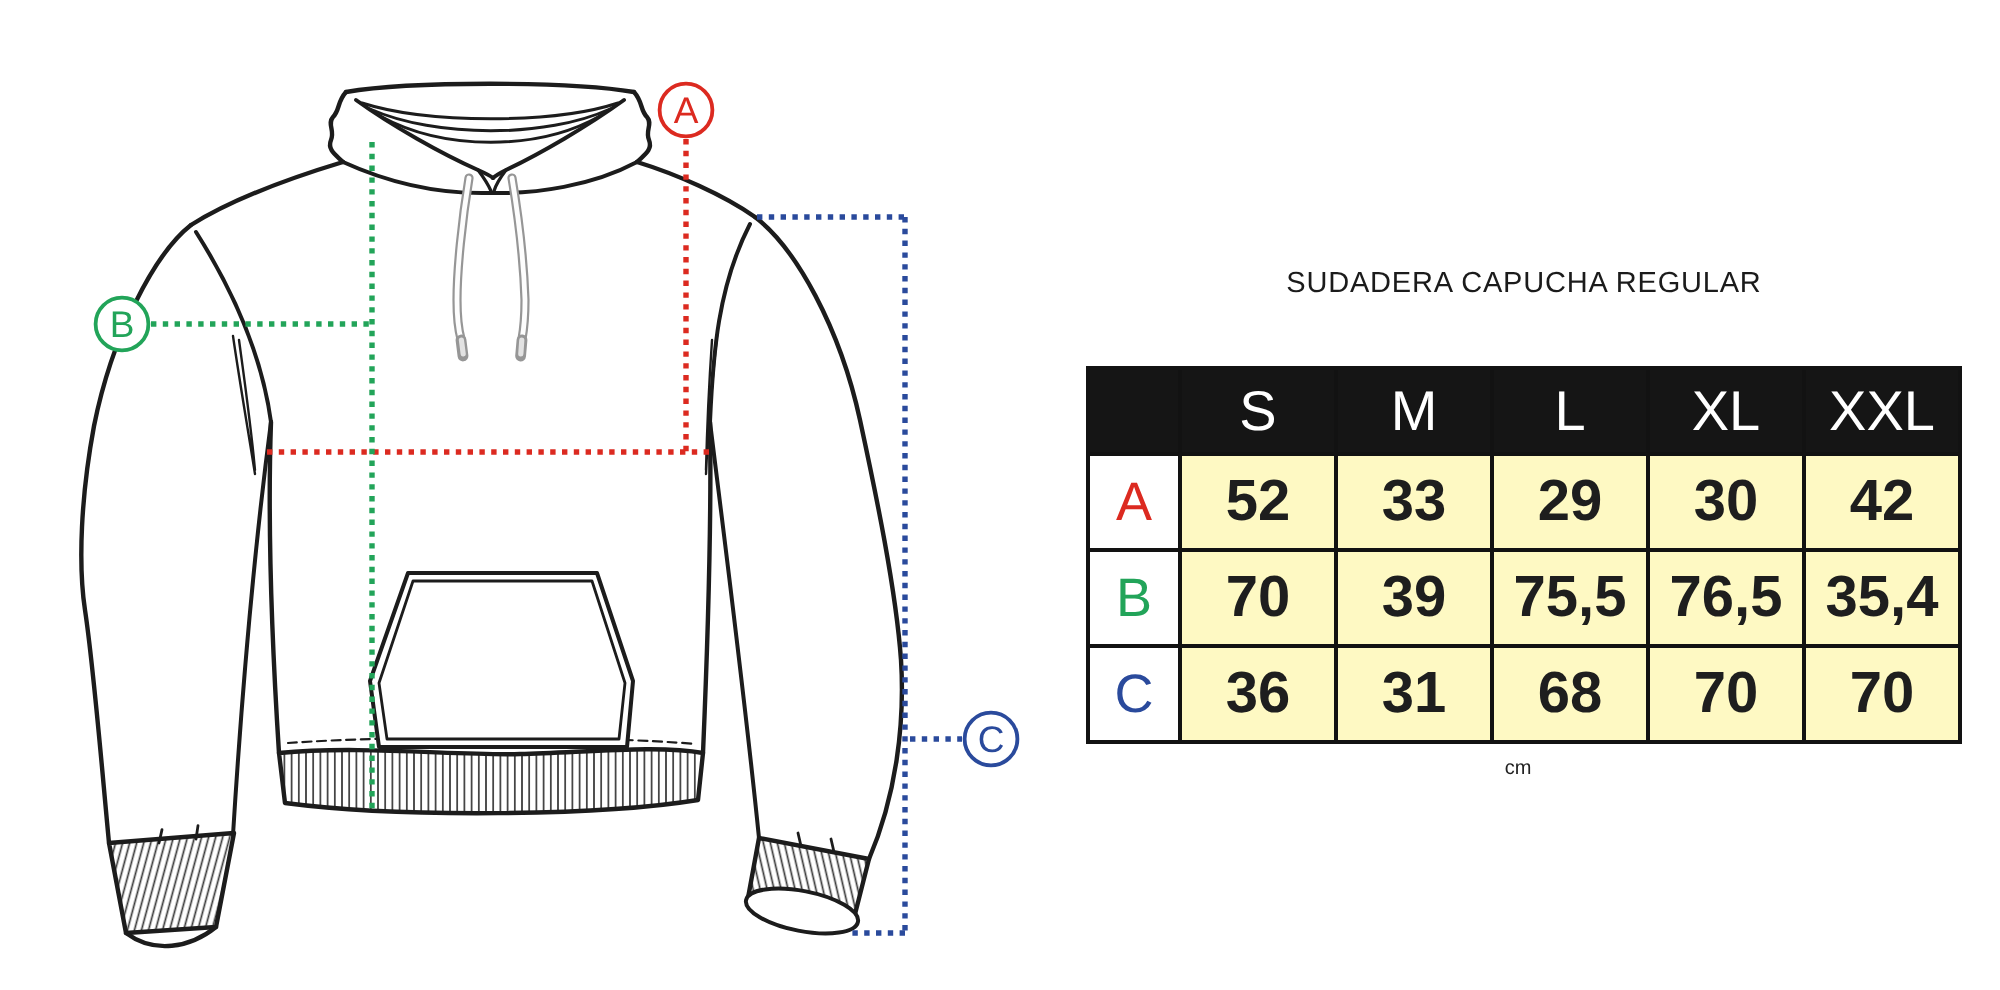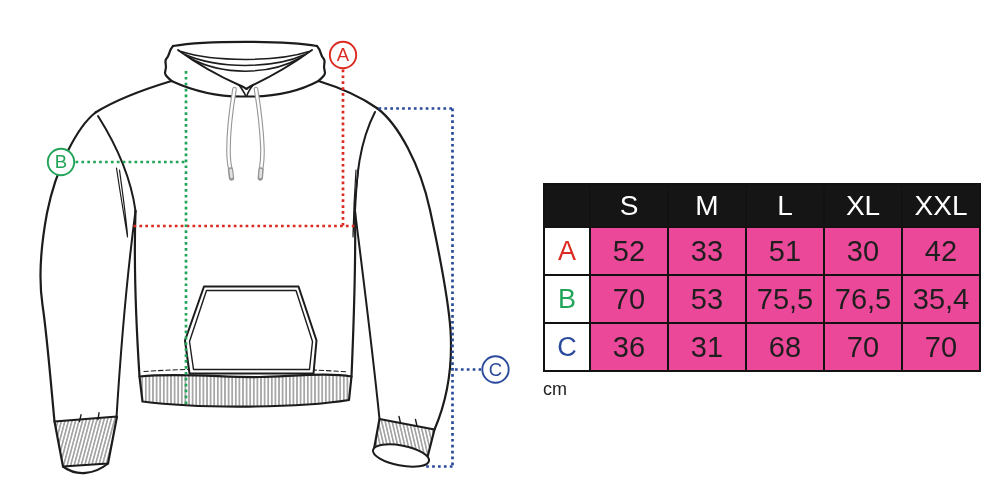--- a/index.html
+++ b/index.html
@@ -20,28 +20,28 @@
     position:absolute;left:543px;top:183px;border-collapse:collapse;table-layout:fixed;
   }
   .size-table th,.size-table td{
     border:2px solid #121212;text-align:center;vertical-align:middle;padding:0;
     font-weight:400;
   }
   .size-table thead th{
     background:#151515;color:#ffffff;font-size:28px;height:41px;
   }
   .size-table tbody td{
-    background:#ec4899;color:#1e1e1e;font-size:29px;height:46px;
+    background:#fef9c3;color:#1e1e1e;font-size:29px;height:46px;font-weight:bold;
   }
   .size-table tbody th.rowlab{
     background:#ffffff;font-size:27px;height:46px;
   }
   .unit{
-    position:absolute;left:543px;top:379px;width:432px;text-align:left;
-    font-size:18px;color:#222222;
+    position:absolute;left:543px;top:379px;width:432px;text-align:center;
+    font-size:10px;color:#222222;
   }
 </style>
 </head>
 <body>
 
 <div class="stage">
 
   <svg class="drawing" width="540" height="495" viewBox="0 0 540 495">
     <defs>
       <pattern id="ribV" width="3.6" height="12" patternUnits="userSpaceOnUse">
@@ -125,20 +125,21 @@
     <g stroke="currentColor" fill="none" style="color: rgb(42, 74, 156);">
       <path stroke-width="2.7" stroke-dasharray="2.7 3.2" d="M378.5,108.5 L452.5,108.5"></path>
       <path stroke-width="2.7" stroke-dasharray="2.7 3.2" d="M452.5,108.5 L452.5,466.5"></path>
       <path stroke-width="2.7" stroke-dasharray="2.7 3.2" d="M452.5,466.5 L424.5,466.5"></path>
       <path stroke-width="2.7" stroke-dasharray="2.7 3.2" d="M455,369.5 L481,369.5"></path>
       <circle cx="495.5" cy="369.5" r="13.2" stroke-width="1.9" fill="#ffffff"></circle>
       <text class="circle-letter" x="495.5" y="375.9" fill="currentColor" stroke="none">C</text>
     </g>
   </svg>
 
+  <div class="chart-title">SUDADERA CAPUCHA REGULAR</div>
 
   <table class="size-table">
     <colgroup>
       <col style="width:46px">
       <col style="width:78px">
         <col style="width:78px">
         <col style="width:78px">
       <col style="width:78px">
         <col style="width:78px">
     </colgroup>
@@ -150,28 +151,28 @@
         <th>L</th>
         <th>XL</th>
         <th>XXL</th>
       </tr>
     </thead>
     <tbody>
       <tr>
         <th class="rowlab" style="color: rgb(220, 42, 32);">A</th>
         <td>52</td>
         <td>33</td>
-        <td>51</td>
+        <td>29</td>
         <td>30</td>
         <td>42</td>
       </tr>
       <tr>
         <th class="rowlab" style="color: rgb(34, 164, 89);">B</th>
         <td>70</td>
-        <td>53</td>
+        <td>39</td>
         <td>75,5</td>
         <td>76,5</td>
         <td>35,4</td>
       </tr>
       <tr>
         <th class="rowlab" style="color: rgb(42, 74, 156);">C</th>
         <td>36</td>
         <td>31</td>
         <td>68</td>
         <td>70</td>

